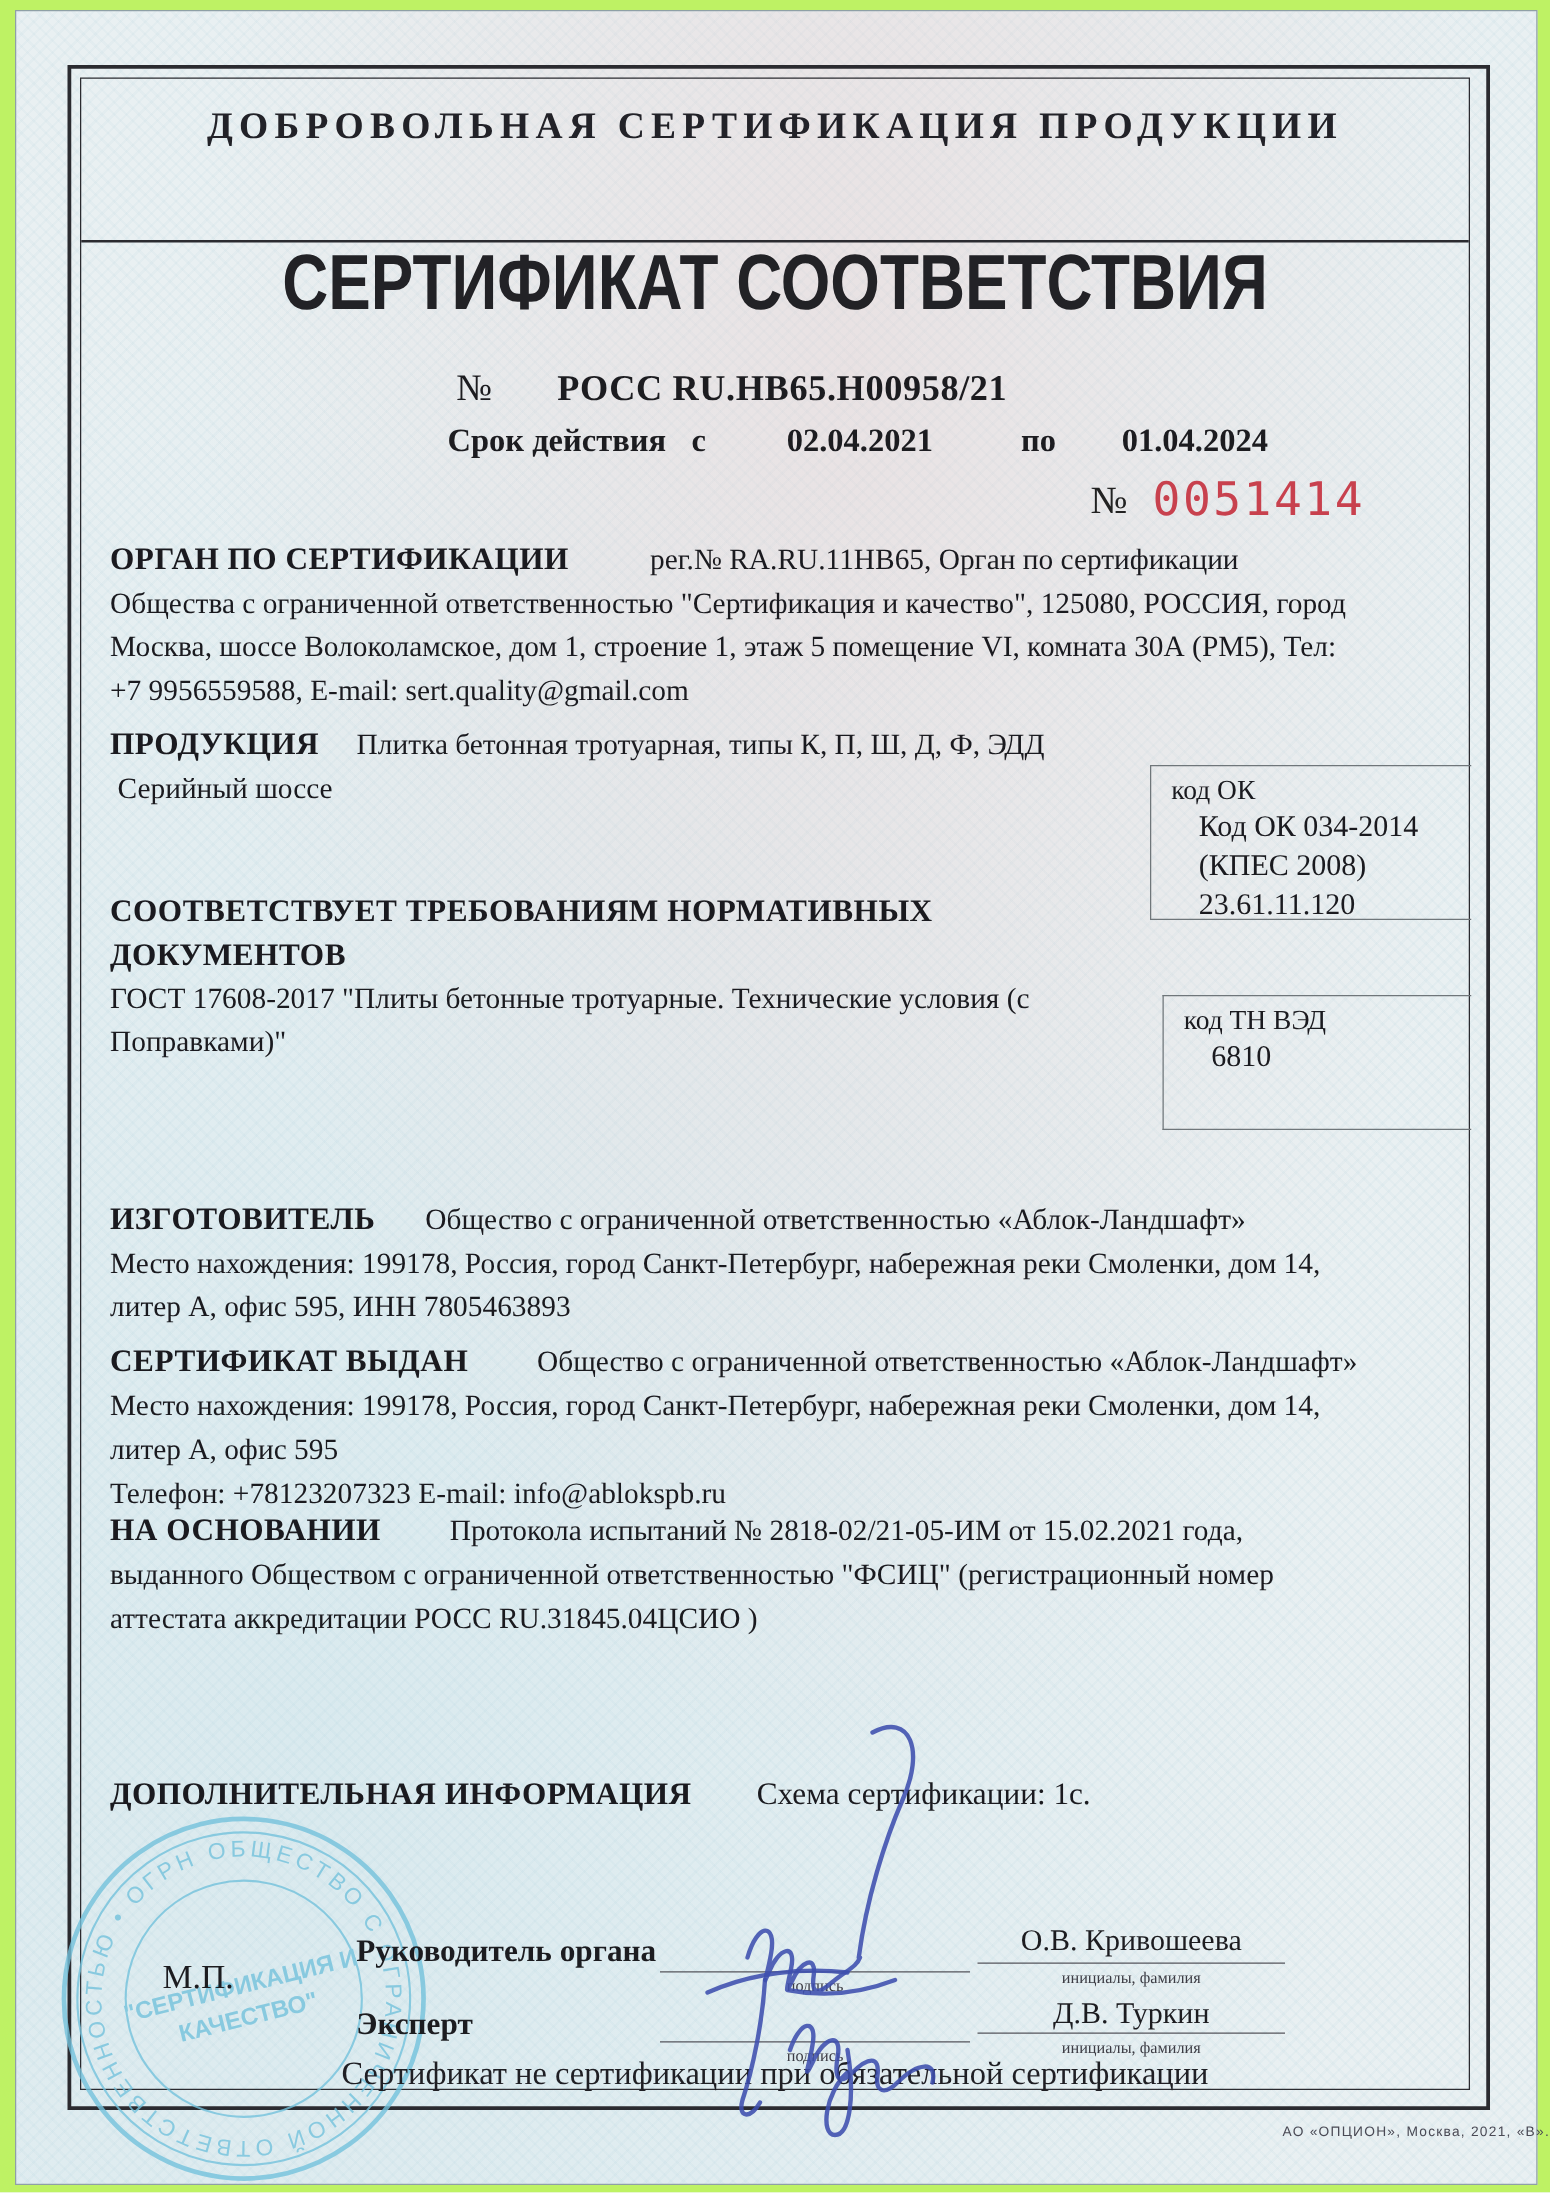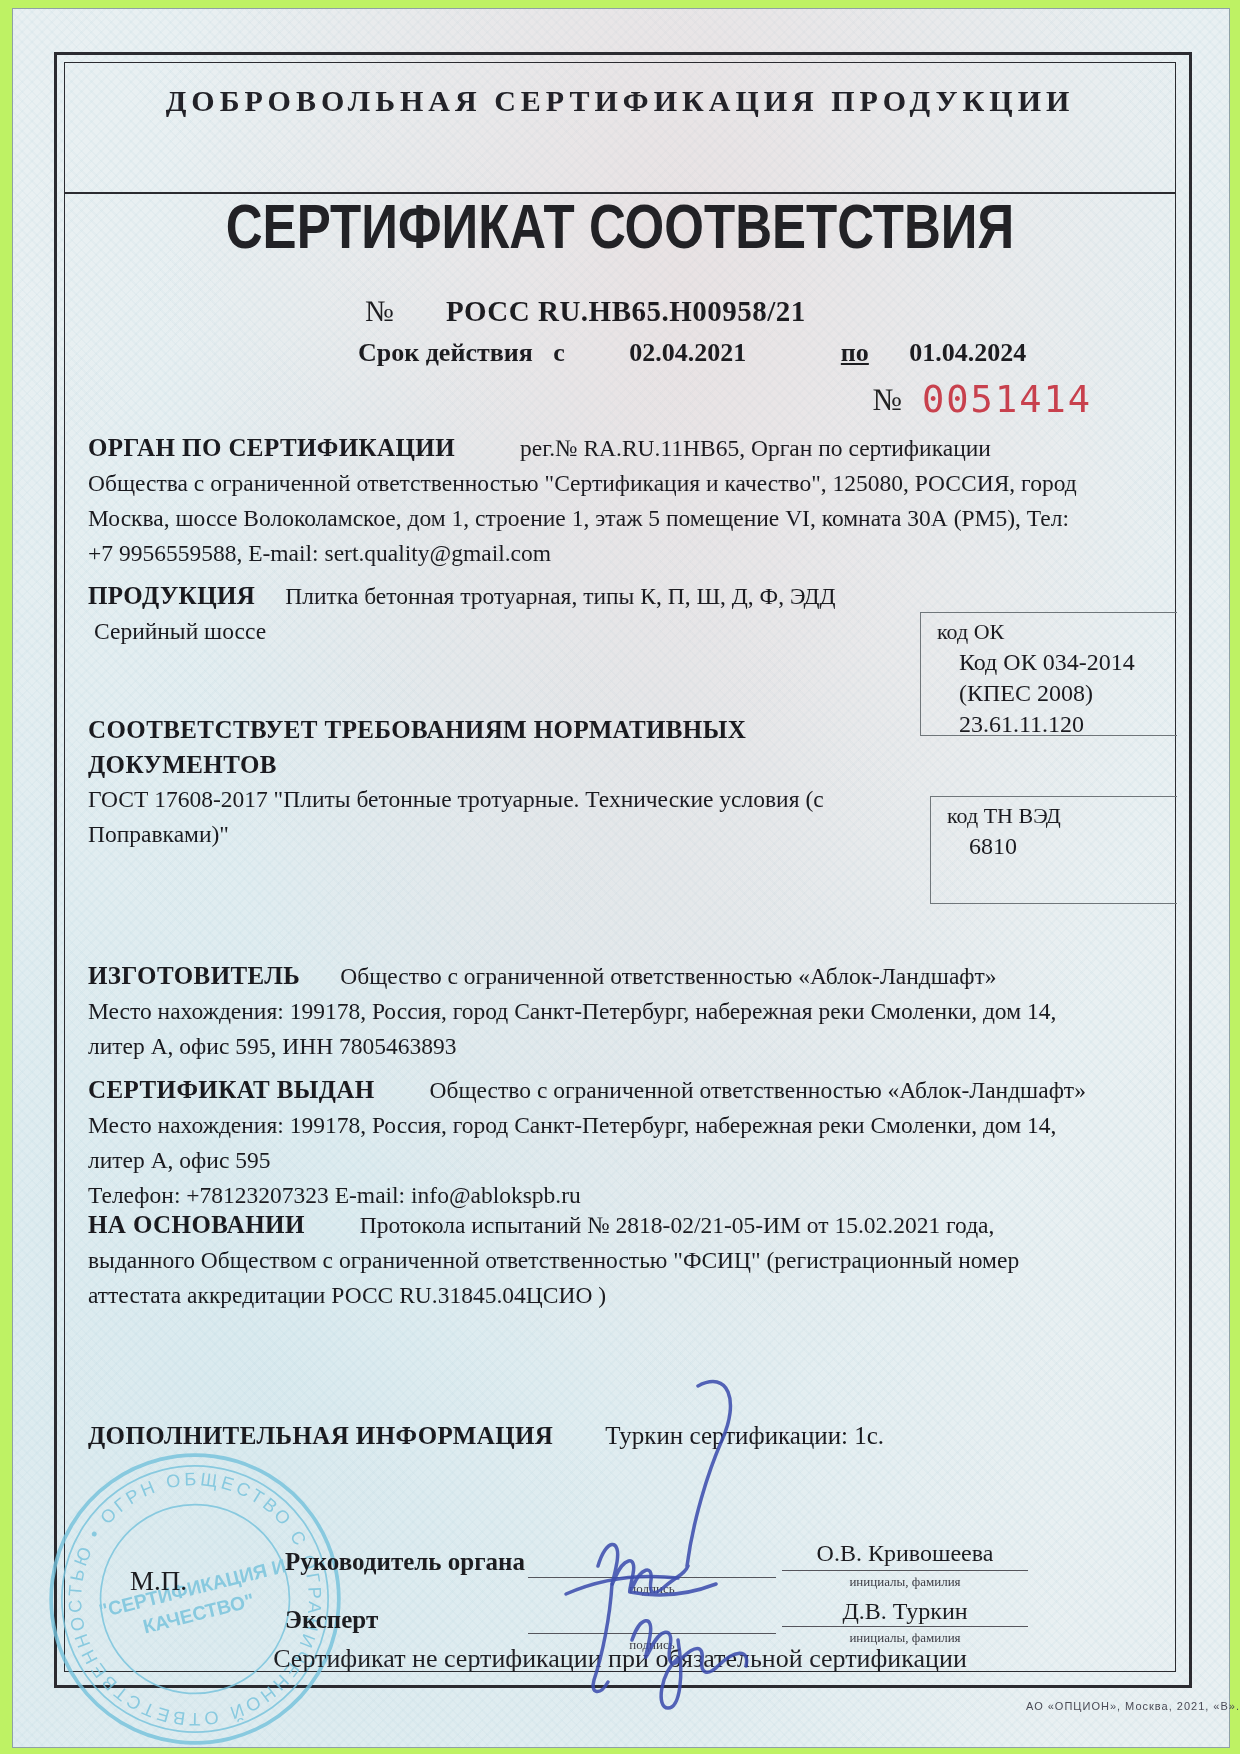--- a/index.html
+++ b/index.html
@@ -29,22 +29,22 @@
     position:absolute; left:64px; top:190px; width:1112px; text-align:center;
     font-family:"Liberation Sans", sans-serif; font-weight:bold; font-size:58px;
     transform:scale(.88,1.08); transform-origin:center top; color:#222226; white-space:nowrap;
   }
   .numrow{position:absolute; left:365px; top:294px; font-size:29px; white-space:nowrap;}
   .numrow .nsign{font-size:30px;}
   .numrow .nval{font-weight:bold; margin-left:45px; letter-spacing:.5px;}
   .validity{position:absolute; left:358px; top:338px; font-size:26px; font-weight:bold; white-space:nowrap;}
   .validity .w-from{margin-left:14px;}
   .validity .d-from{margin-left:58px;}
-  .validity .w-to{margin-left:88px;text-decoration:underline;}
-  .validity .d-to{margin-left:34px;}
+  .validity .w-to{margin-left:64px;}
+  .validity .d-to{margin-left:46px;}
   .blank-num{position:absolute; right:148px; top:378px; white-space:nowrap;}
   .blank-num .bsign{font-size:31px; color:#222;}
   .blank-num .bdigits{
     font-family:"DejaVu Sans Mono", monospace; font-size:37px; letter-spacing:2px;
     color:#c8414e; margin-left:16px; vertical-align:-2px;
   }
   .sec{position:absolute; left:88px; width:1008px; font-size:23.5px; line-height:35px; color:#1a1a1f;}
   .lbl{font-weight:bold; font-size:25px; letter-spacing:.4px;}
   .gap30{margin-right:30px;} .gap40{margin-right:40px;} .gap55{margin-right:55px;} .gap65{margin-right:65px;}
   .codebox{position:absolute; border:1px solid #6f767a; border-right:none; font-size:24px; color:#1a1a1f;}
@@ -131,21 +131,21 @@
     <span class="lbl gap55">СЕРТИФИКАТ ВЫДАН</span><span>Общество с ограниченной ответственностью «Аблок-Ландшафт»</span>
     <div>Место нахождения: 199178, Россия, город Санкт-Петербург, набережная реки Смоленки, дом 14, литер А, офис 595</div>
     <div>Телефон: +78123207323 E-mail: info@ablokspb.ru</div>
   </div>
 
   <div class="sec" style="top:1207px">
     <span class="lbl gap55">НА ОСНОВАНИИ</span><span>Протокола испытаний № 2818-02/21-05-ИМ от 15.02.2021 года, выданного Обществом с ограниченной ответственностью "ФСИЦ" (регистрационный номер аттестата аккредитации РОСС RU.31845.04ЦСИО )</span>
   </div>
 
   <div class="sec" style="top:1418px">
-    <span class="lbl" style="margin-right:52px">ДОПОЛНИТЕЛЬНАЯ ИНФОРМАЦИЯ</span><span style="font-size:25px">Туркин сертификации: 1с.</span>
+    <span class="lbl" style="margin-right:52px">ДОПОЛНИТЕЛЬНАЯ ИНФОРМАЦИЯ</span><span style="font-size:25px">Схема сертификации: 1с.</span>
   </div>
 
   <svg class="stamp" viewBox="0 0 300 300">
     <defs>
       <path id="ringPath" d="M 150 44 a 106 106 0 1 1 -0.1 0"></path>
     </defs>
     <circle cx="150" cy="150" r="134" fill="none" stroke="#74c2dc" stroke-width="3.5"></circle>
     <circle cx="150" cy="150" r="124" fill="none" stroke="#74c2dc" stroke-width="1.6"></circle>
     <circle cx="150" cy="150" r="88" fill="none" stroke="#74c2dc" stroke-width="1.6"></circle>
     <text font-size="17" letter-spacing="3" fill="#74c2dc">

